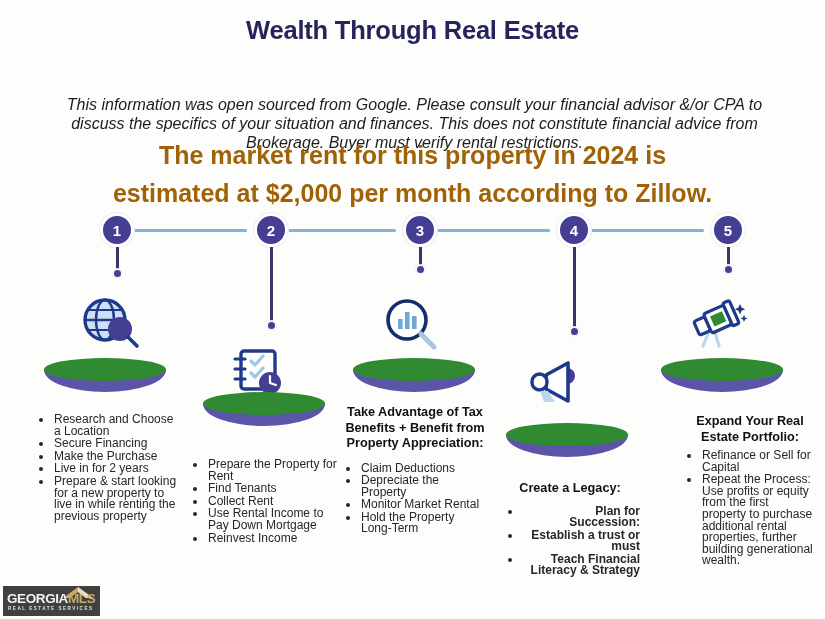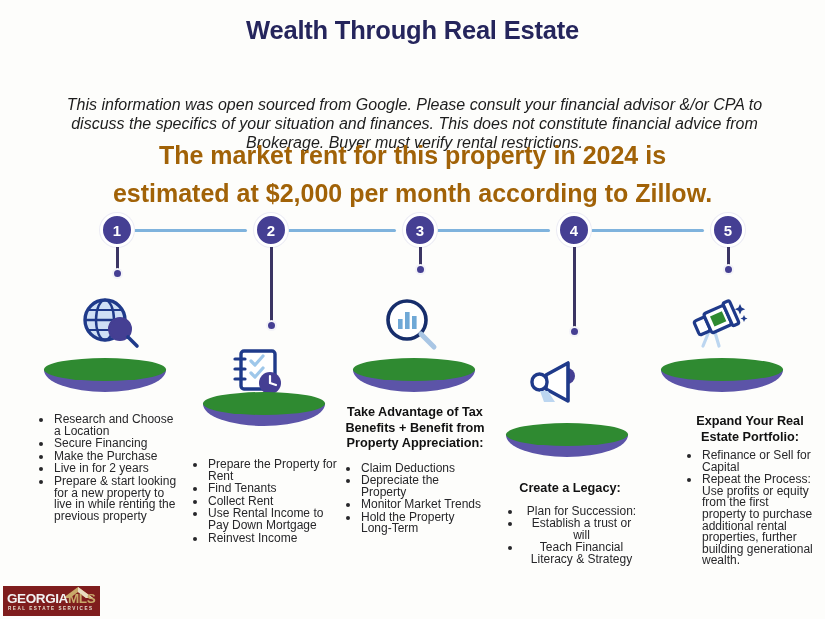--- a/index.html
+++ b/index.html
@@ -74,21 +74,21 @@
   }
   .step-list{
     margin:0;padding:0 0 0 15px;
     font-size:12px;line-height:11.6px;color:#27272a;
   }
   .step-list li{margin:0 0 1px 0;padding-left:1px;}
 
   
   .logo{
     position:absolute;left:3px;top:586px;width:97px;height:30px;
-    background:#7f1d1d;overflow:hidden;
+    background:#404040;overflow:hidden;
   }
   .logo .lg-main{
     position:absolute;left:4px;top:5px;font-size:13.5px;font-weight:bold;
     letter-spacing:-0.4px;line-height:15px;
   }
   .logo .lg-g{color:#f2f2f2;}
   .logo .lg-m{color:#c9a96a;}
   .logo .lg-sub{
     position:absolute;left:5px;top:20px;font-size:4.6px;
     letter-spacing:1.5px;color:#e6e0d2;font-weight:bold;
@@ -248,30 +248,30 @@
       <li>Use Rental Income to Pay Down Mortgage</li>
       <li>Reinvest Income</li>
     </ul>
   </div>
 
   <div class="step-txt" style="left:345px;top:405px;width:140px;text-align:center;">
     <div class="step-head">Take Advantage of Tax Benefits + Benefit from Property Appreciation:</div>
     <ul class="step-list" style="text-align:left;margin-top:11px;">
       <li>Claim Deductions</li>
       <li>Depreciate the Property</li>
-      <li>Monitor Market Trends</li>
+      <li>Monitor Market Rental</li>
       <li>Hold the Property Long-Term</li>
     </ul>
   </div>
 
   <div class="step-txt" style="left:500px;top:481px;width:140px;text-align:center;">
     <div class="step-head">Create a Legacy:</div>
-    <ul class="step-list" style="text-align:center;margin-top:9px;padding-left:22px;">
+    <ul class="step-list" style="text-align:right;margin-top:9px;padding-left:22px;font-weight:bold;">
       <li>Plan for Succession:</li>
-      <li>Establish a trust or will</li>
+      <li>Establish a trust or must</li>
       <li>Teach Financial Literacy &amp; Strategy</li>
     </ul>
   </div>
 
   <div class="step-txt" style="left:686px;top:414px;width:128px;">
     <div class="step-head" style="text-align:center;">Expand Your Real Estate Portfolio:</div>
     <ul class="step-list" style="">
       <li>Refinance or Sell for Capital</li>
       <li>Repeat the Process: Use profits or equity from the first property to purchase additional rental properties, further building generational wealth.</li>
     </ul>

